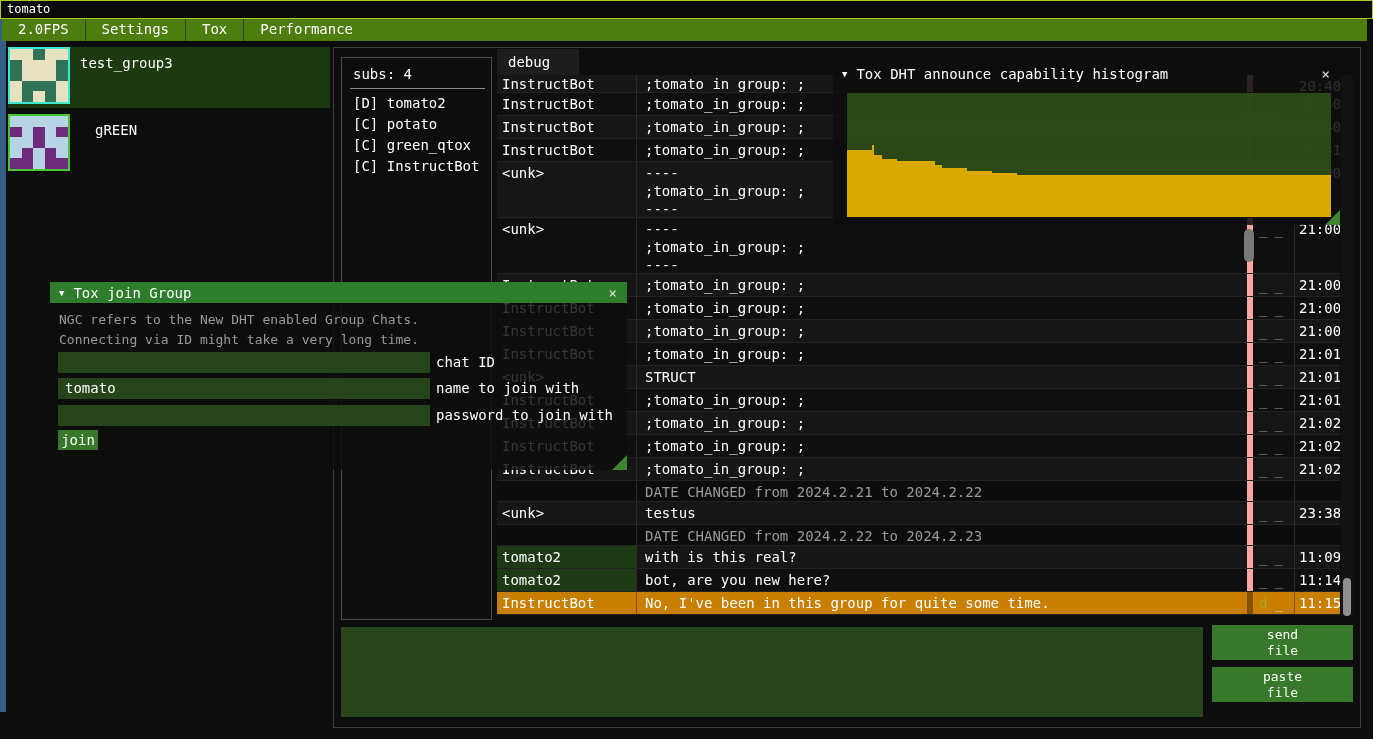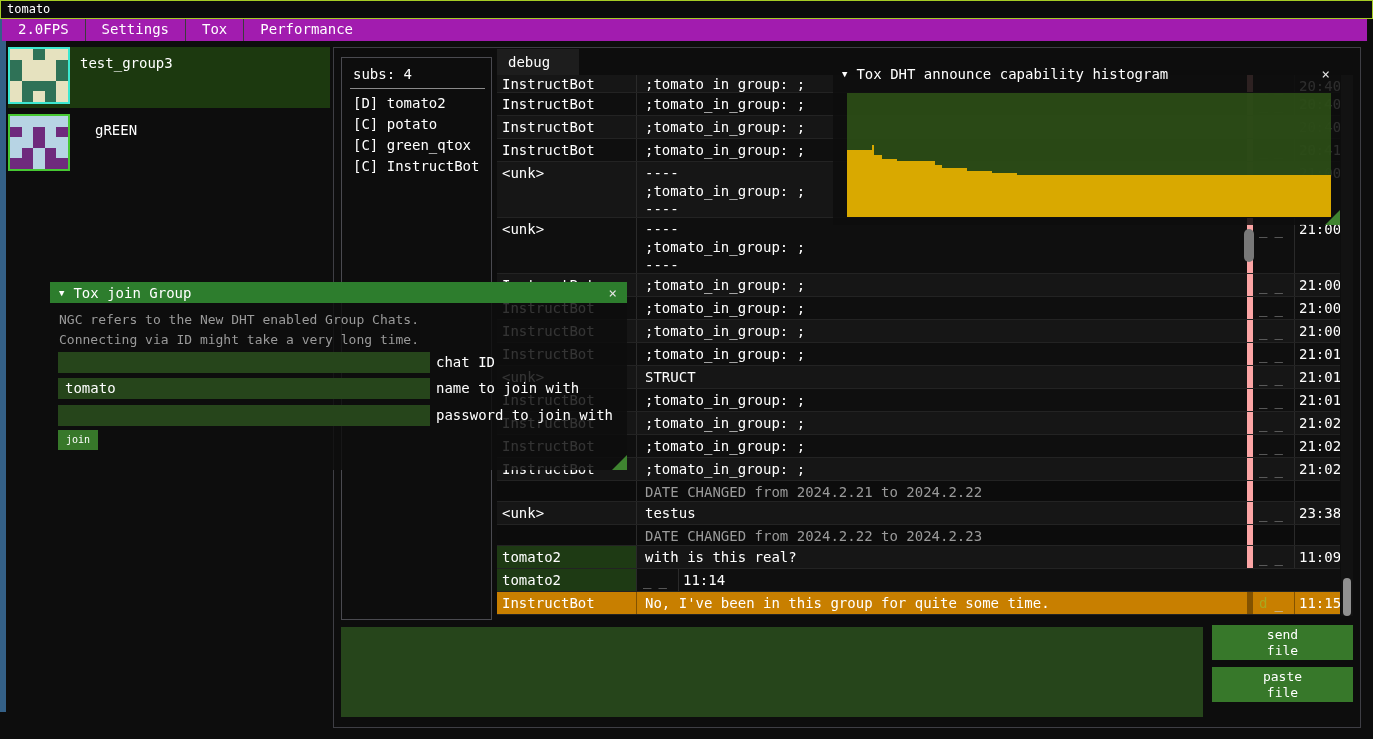--- a/index.html
+++ b/index.html
@@ -19,21 +19,21 @@
   #frame-bottom { left:0; top:731; width:1373px; height:8px; background:#346087; }
 
   #titlebar {
     left:0; top:0; width:1373px; height:19px;
     background:#0b0b0b; border:1px solid #a6cc25;
     font-size:12px; line-height:16px; padding-left:6px;
   }
 
   #menubar {
     left:2px; top:19px; width:1365px; height:22px;
-    background:#a21caf; display:flex; align-items:stretch;
+    background:#4d7c0f; display:flex; align-items:stretch;
     font-size:14px;
   }
   .menu-item { padding:2px 16px 0 16px; }
   .menu-sep { width:1px; background:#3c3c3c; }
 
   
   .group-row { left:8px; display:flex; width:322px; }
   #group-row-0 { top:47px; height:61px; background:#1c390f; }
   #group-row-1 { top:114px; height:57px;gap:15px; }
   .avatar { width:62px; height:57px; display:grid; grid-template-columns:repeat(5,1fr); grid-template-rows:repeat(5,1fr); flex:0 0 auto; }
@@ -91,21 +91,21 @@
 
   #join-dialog { left:50px; top:282px; width:577px; height:188px; background:rgba(13,13,13,0.84); z-index:30; }
   #join-title { background:#2d7d2d; height:21px; }
   .join-desc { position:absolute; left:9px; font-size:13px; color:#9a9a9a; white-space:pre; }
   #join-desc-1 { top:30px; }
   #join-desc-2 { top:50px; }
   .join-field { position:absolute; left:8px; width:372px; height:21px; background:#26451b;
                 font-size:14px; line-height:21px; padding-left:7px; white-space:pre; }
   .join-label { position:absolute; left:386px; font-size:14px; line-height:21px; white-space:pre; }
   #join-button { position:absolute; left:8px; top:148px; width:40px; height:20px; background:#37782a;
-                 font-size:10px; line-height:20px; text-align:center; }
+                 font-size:14px; line-height:20px; text-align:center; }
 </style>
 </head>
 <body>
 
 <div class="abs" id="frame-left"></div>
 <div class="abs" id="frame-right"></div>
 <div class="abs" id="frame-bottom"></div>
 
 <div class="abs" id="titlebar">
   <span>tomato</span>
@@ -368,20 +368,21 @@
       <div class="c-name">tomato2</div>
       <div class="c-msg">with is this real?</div>
       <div class="c-flags">
         <span>_</span>
         <span>_</span>
       </div>
       <div class="c-time">11:09</div>
     </div>
     <div class="crow self" style="height: 23px;">
       <div class="c-name">tomato2</div>
+      <div class="c-msg">bot, are you new here?</div>
       <div class="c-flags">
         <span>_</span>
         <span>_</span>
       </div>
       <div class="c-time">11:14</div>
     </div>
     <div class="crow alt highlight" style="height: 23px;">
       <div class="c-name">InstructBot</div>
       <div class="c-msg">No, I've been in this group for quite some time.</div>
       <div class="c-flags">

